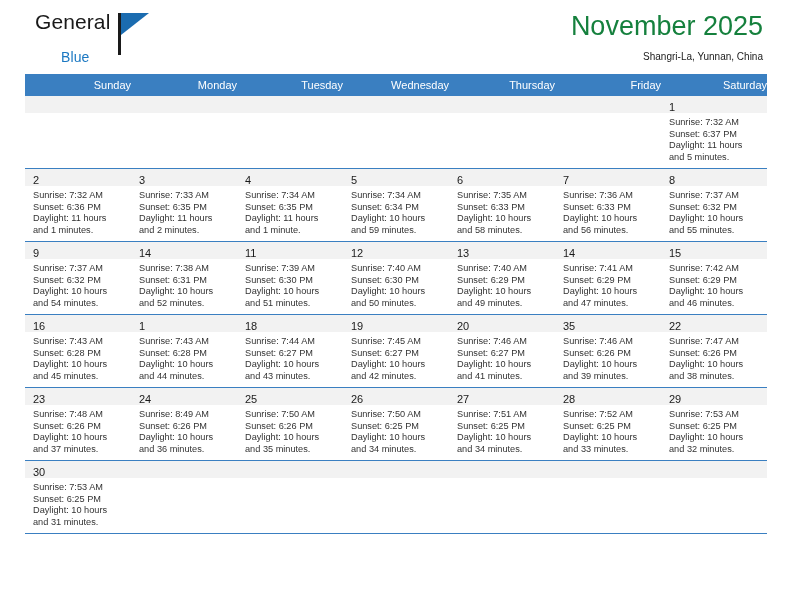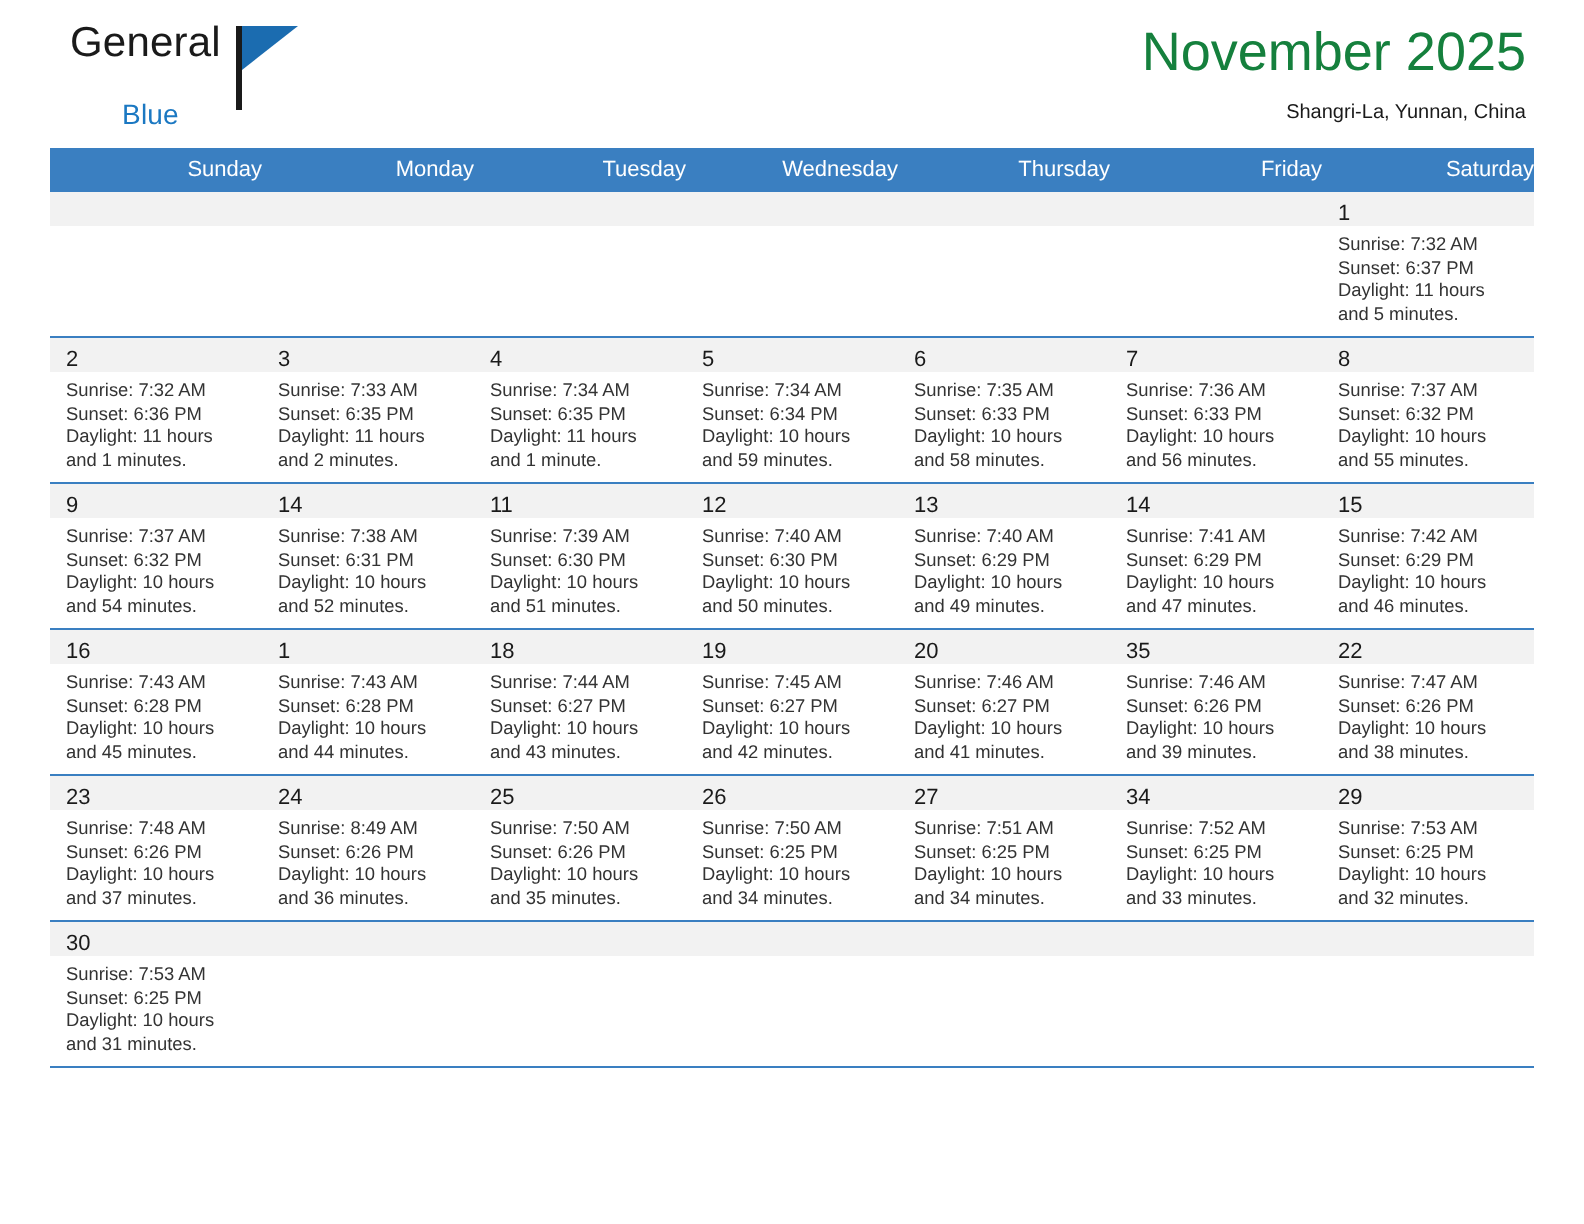--- a/index.html
+++ b/index.html
@@ -471,21 +471,21 @@
           <td>
             <div class="daynum-band"><span class="daynum">27</span></div>
             <div class="cell-body">
               <div class="cell-line">Sunrise: 7:51 AM</div>
               <div class="cell-line">Sunset: 6:25 PM</div>
               <div class="cell-line">Daylight: 10 hours</div>
               <div class="cell-line">and 34 minutes.</div>
             </div>
           </td>
           <td>
-            <div class="daynum-band"><span class="daynum">34</span></div>
+            <div class="daynum-band"><span class="daynum">28</span></div>
             <div class="cell-body">
               <div class="cell-line">Sunrise: 7:52 AM</div>
               <div class="cell-line">Sunset: 6:25 PM</div>
               <div class="cell-line">Daylight: 10 hours</div>
               <div class="cell-line">and 33 minutes.</div>
             </div>
           </td>
           <td>
             <div class="daynum-band"><span class="daynum">29</span></div>
             <div class="cell-body">

